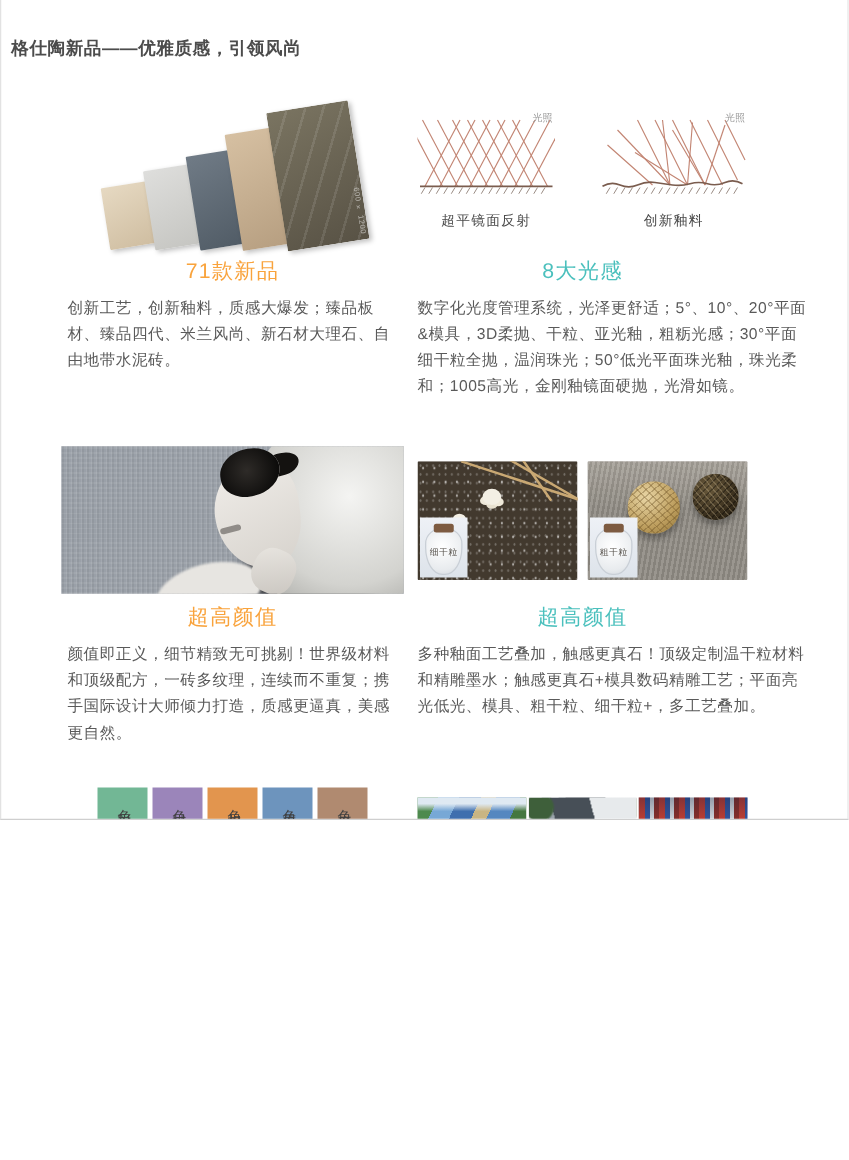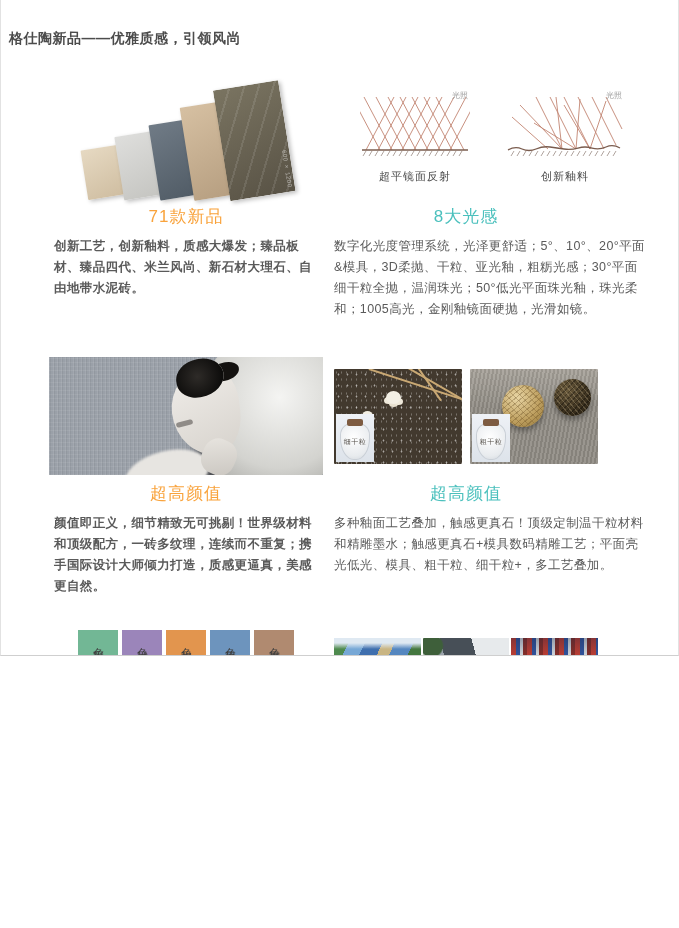--- a/index.html
+++ b/index.html
@@ -12,28 +12,28 @@
 
   .page-title { margin:30px 0 0 8px; font-size:14px; font-weight:bold;
                 color:#4c4c4c; letter-spacing:.5px; }
 
   .row { display:flex; margin-left:48px; align-items:flex-start; }
   .row1 { margin-top:30px; } .row2 { margin-top:37px; } .row3 { margin-top:33px; }
   .col-l { width:274px; }
   .col-r { width:316px; margin-left:11px; }
 
   .media { display:flex; align-items:center; }
-  .media-120 { height:120px;justify-content:center; } .media-118 { height:118px; } .media-117 { height:117px; }
+  .media-120 { height:120px; } .media-118 { height:118px; } .media-117 { height:117px; }
 
   .section-heading { font-size:17px; font-weight:normal; letter-spacing:1px;
                      text-align:center; margin-top:7px; }
   .col-r .section-heading { width:264px; }
   .section-body { margin-top:8px; font-size:12.5px; line-height:21px;
                   letter-spacing:.4px; color:#5a5a5a; }
-  .col-l .section-body { padding-left:5px; width:266px;font-weight:bold; }
+  .col-l .section-body { padding-left:5px; width:266px; }
 
   
   .tiles { position:relative; width:200px; height:120px; margin:0 auto; }
   .tile { position:absolute; bottom:2px; border-radius:1px;
           transform:rotate(-9deg); transform-origin:50% 100%;
           box-shadow:2px 2px 4px rgba(0,0,0,.25); }
   .tile span { position:absolute; right:2px; bottom:4px; writing-mode:vertical-rl;
                font-size:6px; letter-spacing:.5px; color:rgba(70,60,50,.55); }
   .tile.dark span { color:rgba(255,255,255,.55); }
   .tile1 { left:2px;  width:52px; height:50px;  background:linear-gradient(160deg,#e6d9c2,#cdbb9e); }

